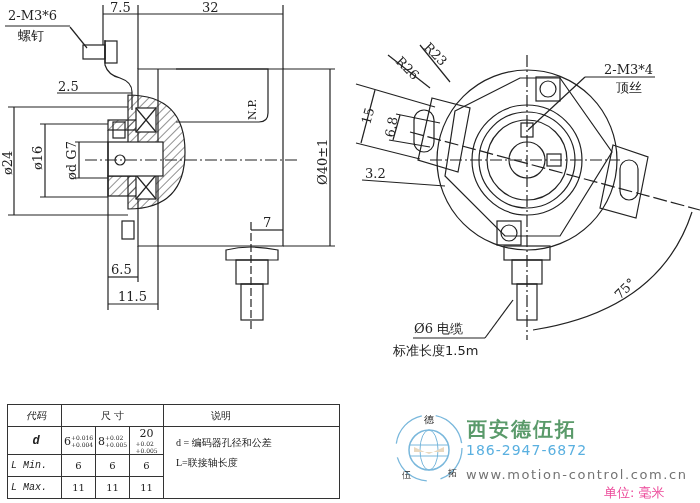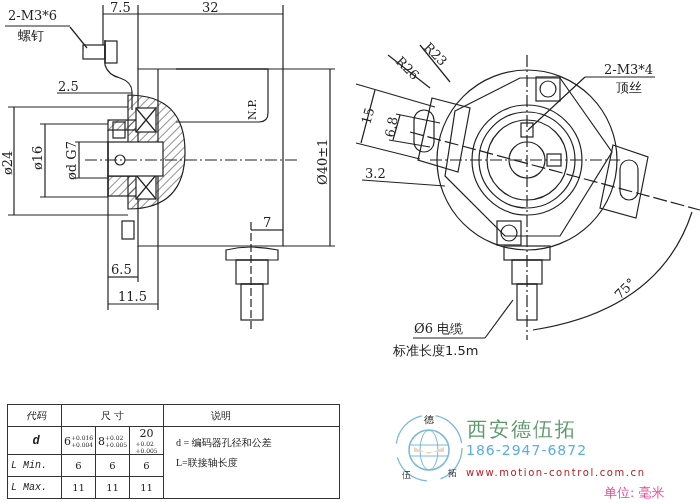--- a/index.html
+++ b/index.html
@@ -16,23 +16,23 @@
   #spec-table td.code.center { text-align:center; }
   #spec-table td.dim { width:33px; }
   #spec-table td.desc { width:163px; text-align:left; vertical-align:top; padding:6px 0 0 12px; line-height:20px;font-family:Liberation Serif, serif; }
   #spec-table td.desc-head { text-align:left; padding-left:47px; }
   .tol { display:inline-block; vertical-align:middle; font-size:6px; line-height:7px; text-align:left; }
   .base { font-size:11px; vertical-align:middle; }
   .bold-d { font-weight:bold; font-family:"DejaVu Sans Mono", monospace; font-size:12px; }
 
   
   #logo { position:absolute; left:392px; top:410px; width:74px; height:74px; }
-  #company-name { position:absolute; left:467px; top:416px; font-size:20px; font-weight:normal; color:#5a9a6a; letter-spacing:2px; font-family:"DejaVu Sans", sans-serif; }
+  #company-name { position:absolute; left:467px; top:416px; font-size:20px; font-weight:bold; color:#5a9a6a; letter-spacing:2px; font-family:"DejaVu Sans", sans-serif; }
   #company-phone { position:absolute; left:466px; top:442px; font-size:14px; color:#5ab0e0; letter-spacing:1px; font-family:"DejaVu Sans", sans-serif; }
-  #company-url { position:absolute; left:466px; top:467px; font-size:10px; color:#b91c1c; letter-spacing:1.6px; font-family:"DejaVu Sans", sans-serif; }
+  #company-url { position:absolute; left:466px; top:467px; font-size:13px; color:#737373; letter-spacing:1.6px; font-family:"DejaVu Sans", sans-serif; }
   #unit-label { position:absolute; left:604px; top:484px; font-size:13px; color:#ec4899; font-family:"DejaVu Sans", sans-serif; }
 </style>
 </head>
 <body>
 
 <svg id="drawing" viewBox="0 0 700 400" width="700" height="400">
   <defs>
     <pattern id="hatch" patternUnits="userSpaceOnUse" width="6" height="6" patternTransform="rotate(45)">
       <line x1="0" y1="0" x2="0" y2="6" stroke="#222" stroke-width="1"></line>
     </pattern>

